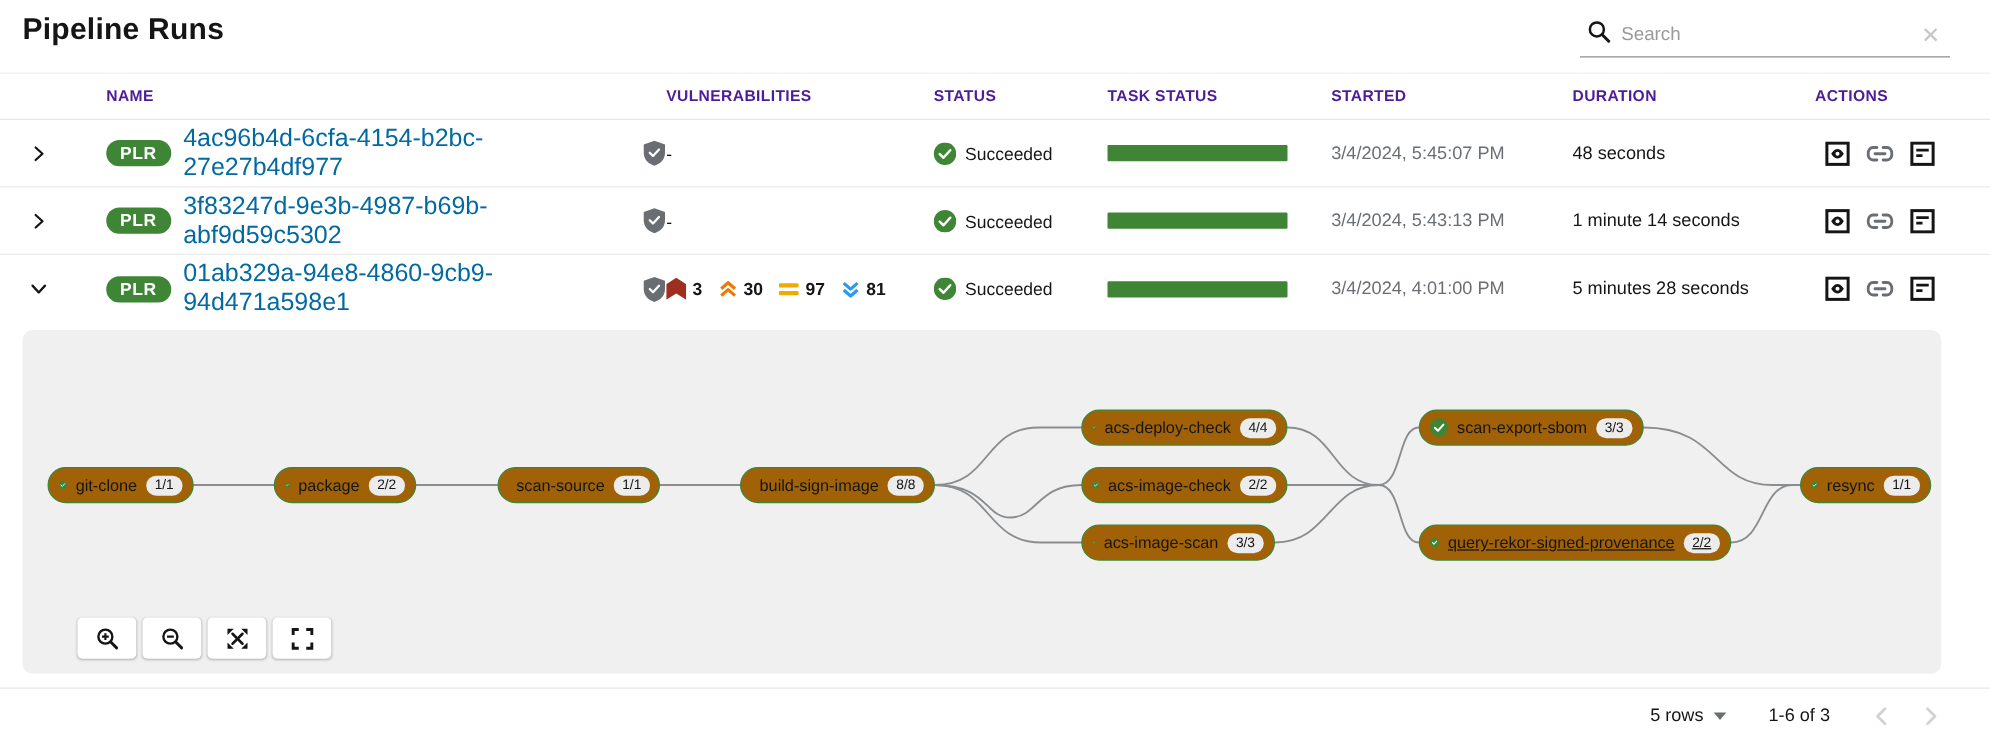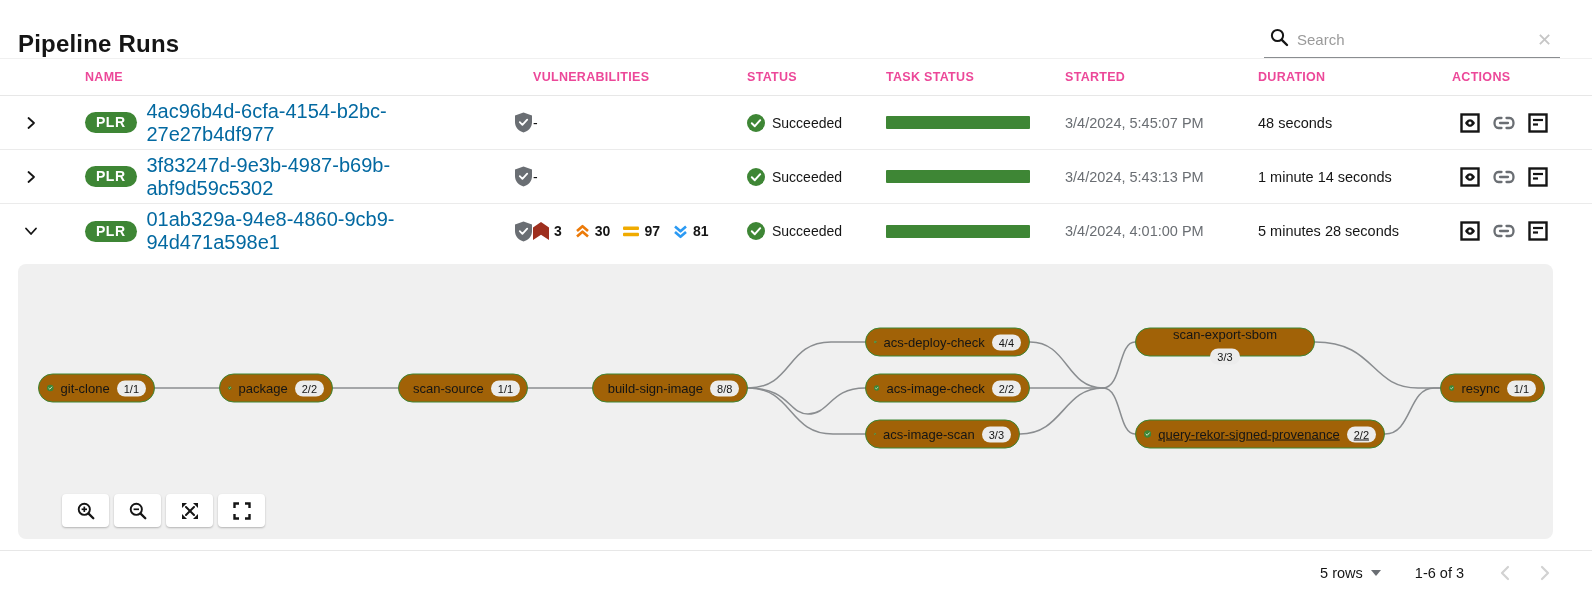--- a/index.html
+++ b/index.html
@@ -1,37 +1,37 @@
 <!DOCTYPE html>
 <html><head>
 <meta charset="utf-8">
 <style>
   * { box-sizing: border-box; margin: 0; padding: 0; }
   html,body { width:1592px; height:604px; background:#fff; overflow:hidden;
     font-family:"Liberation Sans", sans-serif; color:#151515; }
 
   
-  .topbar { display:flex; justify-content:space-between; align-items:flex-end;
+  .topbar { display:flex; justify-content:space-between; align-items:flex-start;
     padding:10px 32px 0 18px; height:58px; }
   .page-title { font-size:24px; font-weight:700; letter-spacing:.2px; }
   .searchbox { display:flex; align-items:center; width:296px; height:36px;
     border-bottom:1px solid #8a8d90; padding:0 4px 0 6px; }
   .searchbox svg { flex:none; }
   .searchbox input { flex:1; border:none; outline:none; font-size:15px;
     padding:0 8px; color:#151515; background:transparent;
     font-family:"Liberation Sans", sans-serif; }
   .searchbox input::placeholder { color:#9a9a9a; }
   .clear-x { color:#c6c6c6; font-size:18px; line-height:1; cursor:pointer; padding:2px 4px; }
 
   
   .grid-row { display:grid;
     grid-template-columns:85px 448px 214px 139px 179px 193px 194px 1fr;
     align-items:center; }
   .thead { height:38px; border-top:1px solid #f0f0f0; border-bottom:1px solid #e7e7e7; }
-  .thead .th { font-size:12.5px; font-weight:700; color:#ec4899; letter-spacing:.3px; }
+  .thead .th { font-size:12.5px; font-weight:700; color:#4c1d95; letter-spacing:.3px; }
   .trow { height:54px; border-bottom:1px solid #ebebeb; }
   .trow.expanded { border-bottom:none; }
   .cell { display:flex; align-items:center; }
   .expander { justify-content:flex-start; padding-left:20px; }
   .exp-btn { background:none; border:none; cursor:pointer; display:flex; align-items:center; padding:4px; }
 
   .plr-badge { background:#3e8635; color:#fff; font-size:14px; font-weight:700;
     border-radius:12px; padding:2px 11px 3px; margin-right:10px; letter-spacing:.5px; }
   .run-name { font-size:20px; color:#0369a1; margin-right:10px; cursor:pointer; }
   .shield-wrap { display:flex; align-items:center; }
@@ -380,21 +380,21 @@
     <span class="ncount">2/2</span>
   </div>
   <div class="gnode" style="left:847px; top:170px; width:155px;">
     <svg width="17" height="17" viewBox="0 0 18 18">
         <circle cx="9" cy="9" r="9" fill="#3e8635"></circle>
         <path d="M4.8 9.3 L7.8 12.2 L13.2 6.2" fill="none" stroke="#fff" stroke-width="2" stroke-linecap="round" stroke-linejoin="round"></path>
       </svg>
     <span class="nlabel">acs-image-scan</span>
     <span class="ncount">3/3</span>
   </div>
-  <div class="gnode" style="left:1117px; top:78px; width:180px;flex-direction:column;">
+  <div class="gnode" style="left:1117px; top:78px; width:180px;">
     <svg width="17" height="17" viewBox="0 0 18 18">
         <circle cx="9" cy="9" r="9" fill="#3e8635"></circle>
         <path d="M4.8 9.3 L7.8 12.2 L13.2 6.2" fill="none" stroke="#fff" stroke-width="2" stroke-linecap="round" stroke-linejoin="round"></path>
       </svg>
     <span class="nlabel">scan-export-sbom</span>
     <span class="ncount">3/3</span>
   </div>
   <div class="gnode" style="left:1117px; top:170px; width:250px;text-decoration:underline;">
     <svg width="17" height="17" viewBox="0 0 18 18">
         <circle cx="9" cy="9" r="9" fill="#3e8635"></circle>

